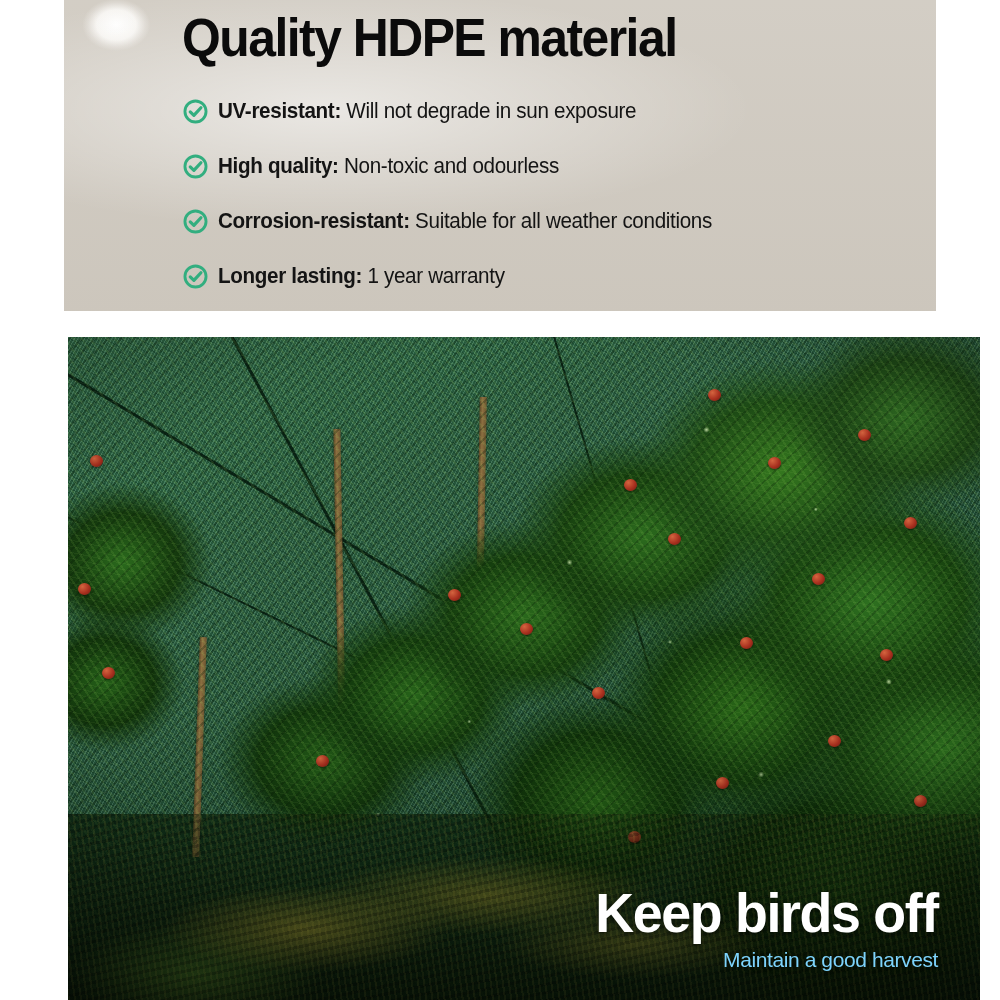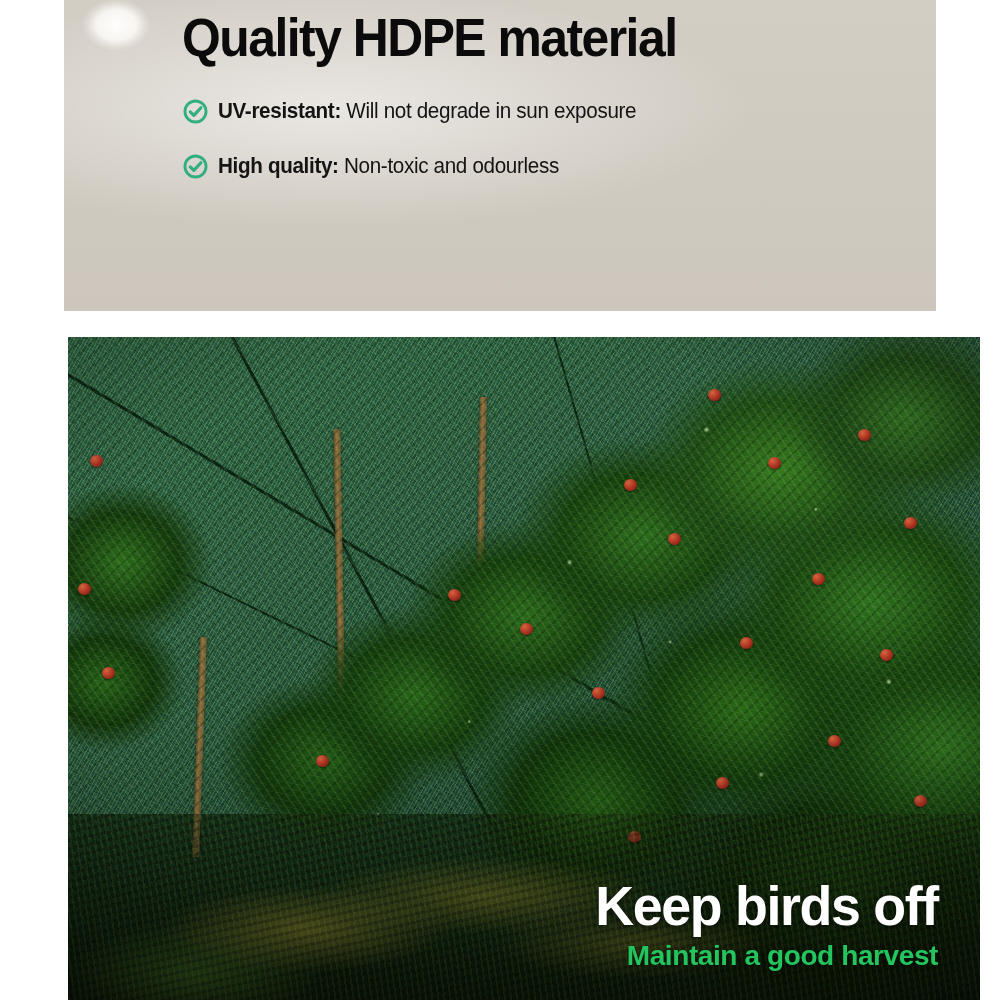--- a/index.html
+++ b/index.html
@@ -305,25 +305,25 @@
     line-height: 1.0;
     color: #ffffff;
     text-shadow: 0 2px 7px rgba(0,0,0,0.55);
     white-space: nowrap;
     transform: scaleX(0.96);
     transform-origin: right bottom;
   }
   .overlay-sub {
     margin: 8px 0 0 0;
     font-family: "Liberation Sans", sans-serif;
-    font-size: 28px;
-    font-weight: 700;
+    font-size: 21px;
+    font-weight: 400;
     letter-spacing: -0.4px;
     line-height: 1.0;
-    color: #22c55e;
+    color: #7dd3fc;
     text-shadow: 0 1px 5px rgba(0,0,0,0.55);
     white-space: nowrap;
   }
 </style>
 </head>
 <body>
 
 <div class="page">
 
   <section class="panel-top">
@@ -344,21 +344,35 @@
       </li>
 
       <li class="feature-item">
         <svg class="check-icon" viewBox="0 0 32 32">
           <circle cx="16" cy="16" r="12.5" fill="none" stroke="#32AE7F" stroke-width="3.4"></circle>
           <path d="M9.8 16.4 L14.1 20.6 L22.4 11.6" fill="none" stroke="#32AE7F" stroke-width="3.8" stroke-linecap="round" stroke-linejoin="round"></path>
         </svg>
         <span class="feature-text"><span class="lead">High quality:</span> <span>Non-toxic and odourless</span></span>
       </li>
 
-
+      <li class="feature-item">
+        <svg class="check-icon" viewBox="0 0 32 32">
+          <circle cx="16" cy="16" r="12.5" fill="none" stroke="#32AE7F" stroke-width="3.4"></circle>
+          <path d="M9.8 16.4 L14.1 20.6 L22.4 11.6" fill="none" stroke="#32AE7F" stroke-width="3.8" stroke-linecap="round" stroke-linejoin="round"></path>
+        </svg>
+        <span class="feature-text"><span class="lead">Corrosion-resistant:</span> <span>Suitable for all weather conditions</span></span>
+      </li>
+
+      <li class="feature-item">
+        <svg class="check-icon" viewBox="0 0 32 32">
+          <circle cx="16" cy="16" r="12.5" fill="none" stroke="#32AE7F" stroke-width="3.4"></circle>
+          <path d="M9.8 16.4 L14.1 20.6 L22.4 11.6" fill="none" stroke="#32AE7F" stroke-width="3.8" stroke-linecap="round" stroke-linejoin="round"></path>
+        </svg>
+        <span class="feature-text"><span class="lead">Longer lasting:</span> <span>1 year warranty</span></span>
+      </li>
 
     </ul>
   </section>
 
   <section class="panel-bottom">
 
     <div class="netting">
       <div class="net-seam s1"></div>
       <div class="net-seam s2"></div>
       <div class="net-seam s3"></div>

